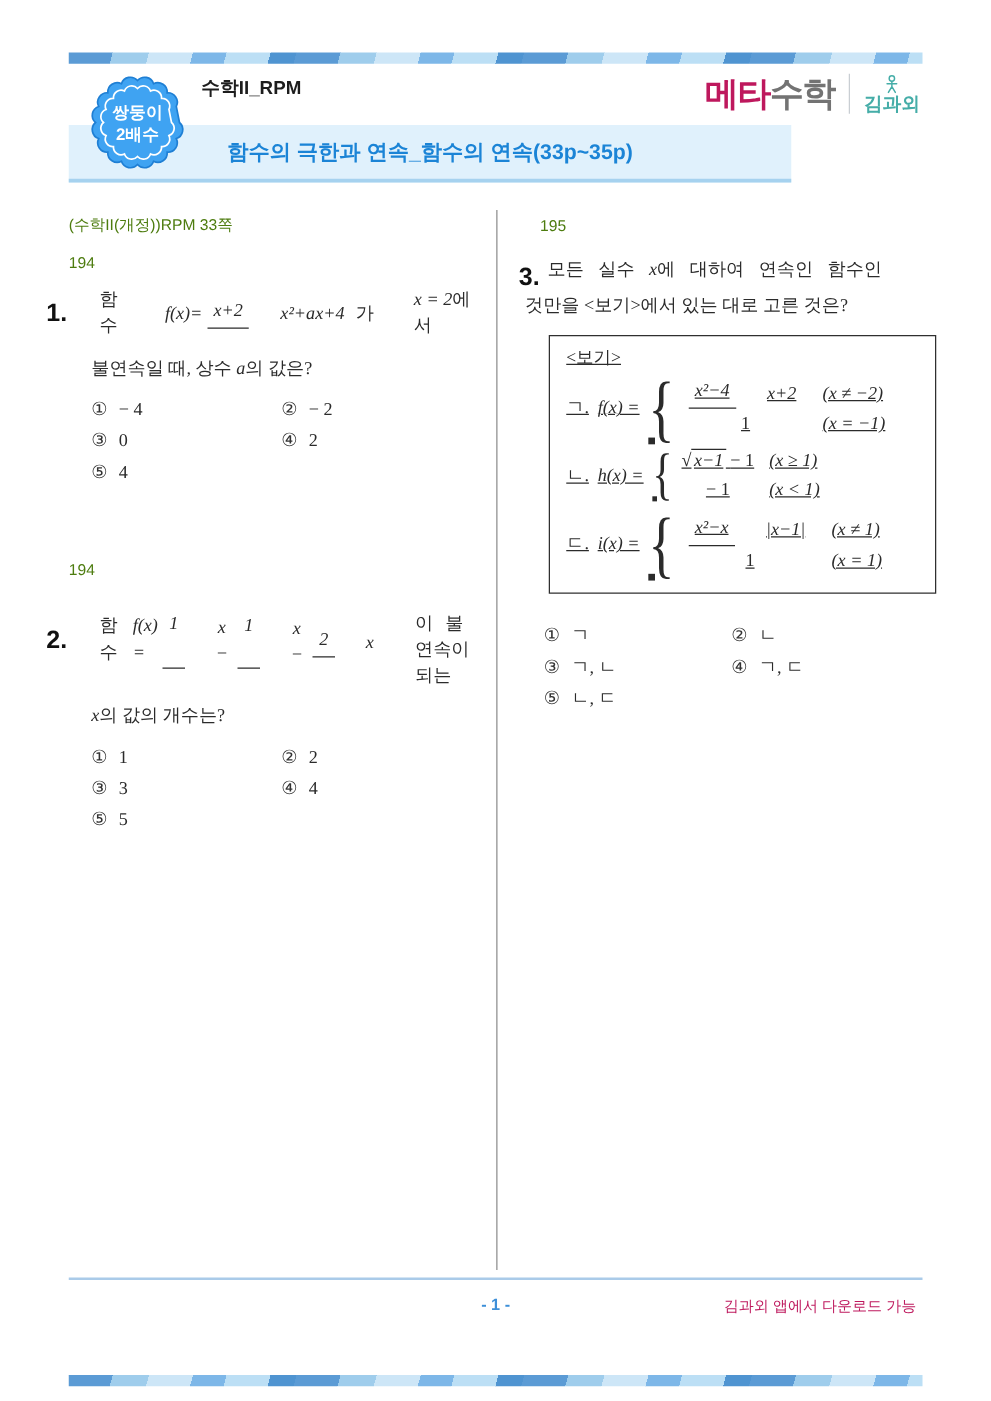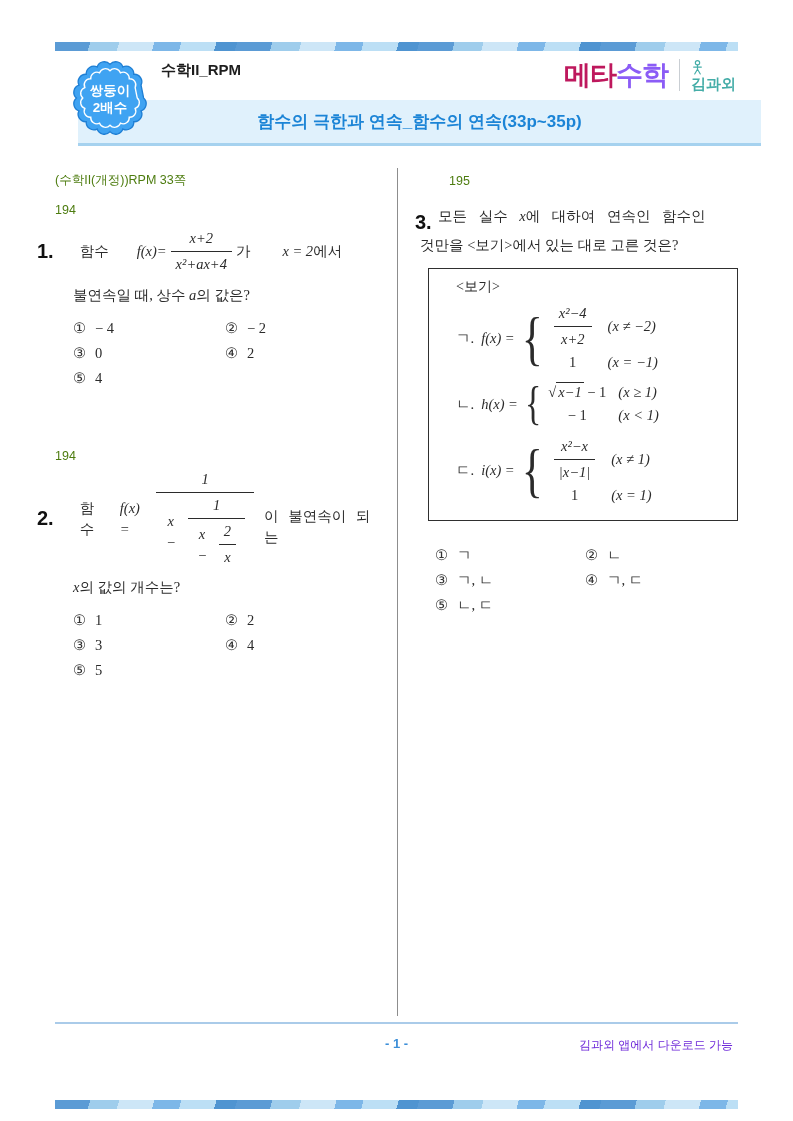--- a/index.html
+++ b/index.html
@@ -16,80 +16,80 @@
   }
   .top-bar { top:42px; }
   .bottom-bar { top:1100px; }
 
   
   .badge-wrap { position:absolute; left:68px; top:56px; width:84px; height:84px; z-index:3; }
   .course { position:absolute; left:161px; top:61px; font-family:"Liberation Sans",sans-serif;
             font-weight:bold; font-size:15px; color:#1d1d1d; letter-spacing:0; }
   .logo { position:absolute; right:57px; top:57px; display:flex; align-items:center; gap:11px; }
   .logo-text { font-family:"Liberation Sans",sans-serif; font-weight:bold; font-size:27px; letter-spacing:-1px; }
-  .logo-meta { color:#be185d; } .logo-suhak { color:#8b5cf6; }
+  .logo-meta { color:#be185d; } .logo-suhak { color:#737373; }
   .logo-sep { width:1px; height:32px; background:#c9ced3; }
-  .brand { display:flex; flex-direction:column; align-items:flex-start; line-height:1; }
+  .brand { display:flex; flex-direction:column; align-items:center; line-height:1; }
   .brand-name { font-family:"Liberation Sans",sans-serif; font-weight:bold; font-size:15px; color:#45ada8; margin-top:1px; }
-  .title-band { position:absolute; left:55px; top:100px; width:683px; height:46px;
-    background:#e0f1fc; border-bottom:3px solid #a6d2ef; display:flex; align-items:center; justify-content:center;margin-left:23px; }
+  .title-band { position:absolute; left:55px; top:100px; width:578px; height:46px;
+    background:#e0f1fc; border-bottom:3px solid #a6d2ef; display:flex; align-items:center; justify-content:center; }
   .doc-title { font-family:"Liberation Sans",sans-serif; font-weight:bold; font-size:17px; color:#1b84d6; }
 
   
   .divider-v { position:absolute; left:397px; top:168px; width:1px; height:848px; background:#8d8d8d; }
   .col { position:absolute; top:168px; font-size:14.5px; line-height:1.45; }
   .col-left  { left:55px; width:326px; }
   .col-right { left:415px; width:324px; }
 
   .red  { color:#4d7c0f; font-family:"Liberation Sans",sans-serif; font-size:12.5px; }
   .src  { margin-top:3px; }
   .tag  { margin-top:12px; }
   .tag2 { margin-top:58px; }
 
   .prow { display:flex; align-items:center; margin-top:6px; }
   .prow1 { min-height:52px; }
   .prow2 { min-height:86px; margin-top:4px; }
   .pno { font-family:"Liberation Sans",sans-serif; font-weight:bold; font-size:20px; color:#111;
          margin-left:-18px; margin-right:26px; flex:none; }
   .math { font-style:italic; }
   .gap-lead1 { margin-right:28px; } .gap-lead2 { margin-right:12px; }
-  .frac { display:inline-flex; flex-direction:column; text-align:center; vertical-align:middle; margin:0 4px; }
+  .frac { display:inline-flex; text-align:center; vertical-align:middle; margin:0 4px;gap:20px; }
   .frac > .num { border-bottom:1px solid #2b2b2b; padding:0 5px 2px; }
   .frac > .den { padding:2px 5px 0; }
   .hrow { display:inline-flex; align-items:center; gap:4px; }
   .cond1 { margin-left:32px; }
   .pline2 { margin-top:8px; padding-left:18px; }
   .wsp { word-spacing:6px; }
 
   .choices { display:grid; grid-template-columns:152px auto; row-gap:4px;
              margin:12px 0 0 18px; font-size:14.5px; }
   .cn { margin-right:9px; color:#333; }
 
   
   .p3para { position:relative; margin-top:12px; line-height:2.0; }
   .p3no { position:absolute; left:0; top:0; font-family:"Liberation Sans",sans-serif; font-weight:bold; font-size:20px; color:#111; }
   .p3l1 { padding-left:23px; word-spacing:8px; }
   .p3l2 { padding-left:5px; }
-  .boki { border:1.6px solid #2f2f2f; margin:8px 0 0 13px; width:310px; padding:8px 27px 14px; }
+  .boki { border:1.6px solid #2f2f2f; margin:8px 0 0 24px; width:310px; padding:8px 13px 14px;text-decoration:underline; }
   .boki-label { font-size:14px; }
   .bitem { display:flex; align-items:center; gap:7px; margin-top:9px; }
   .case-grid { display:grid; grid-template-columns:auto auto; column-gap:12px; row-gap:2px; align-items:center; }
   .case-expr { text-align:center; }
   .brace { font-family:"Liberation Serif",serif; font-weight:400; line-height:0.85;
            transform:scaleY(1.35); color:#2b2b2b; font-size:44px; flex:none; }
   .brace.small { font-size:34px; }
   .sqrt-bar { border-top:1.3px solid #2b2b2b; padding:1px 2px 0; }
   .choices3 { margin-top:24px; grid-template-columns:150px auto; margin-left:20px; }
 
   
   .footer-line { position:absolute; left:55px; top:1022px; width:683px; height:2px; background:#aacbe9; }
   .page-num { position:absolute; left:0; top:1036px; width:793px; text-align:center;
               font-family:"Liberation Sans",sans-serif; font-weight:bold; font-size:13px; color:#3d8fd8; }
   .footer-note { position:absolute; right:60px; top:1037px;
-              font-family:"Liberation Sans",sans-serif; font-size:12px; color:#6d28d9; }
+              font-family:"Liberation Sans",sans-serif; font-size:12px; color:#be185d; }
 </style>
 </head>
 <body>
 
 <div class="page">
 
   <div class="stripe top-bar"></div>
 
   <div class="badge-wrap">
     <svg width="84" height="84" viewBox="0 0 100 100">
@@ -178,21 +178,21 @@
       <div><span class="cn">①</span><span>1</span></div>
       <div><span class="cn">②</span><span>2</span></div>
       <div><span class="cn">③</span><span>3</span></div>
       <div><span class="cn">④</span><span>4</span></div>
       <div><span class="cn">⑤</span><span>5</span></div>
     </div>
   </div>
 
   <div class="col col-right">
 
-    <div class="tag red" style="margin-top:4px; margin-left:34px;">195</div>
+    <div class="tag red" style="margin-top:4px; margin-left:17px;">195</div>
 
     <div class="p3para">
       <span class="p3no">3.</span>
       <div class="p3l1"><span>모든 실수 </span><span class="math">x</span><span>에 대하여 연속인 함수인</span></div>
       <div class="p3l2">것만을 &lt;보기&gt;에서 있는 대로 고른 것은?</div>
     </div>
 
     <div class="boki">
       <div class="boki-label">&lt;보기&gt;</div>
 

